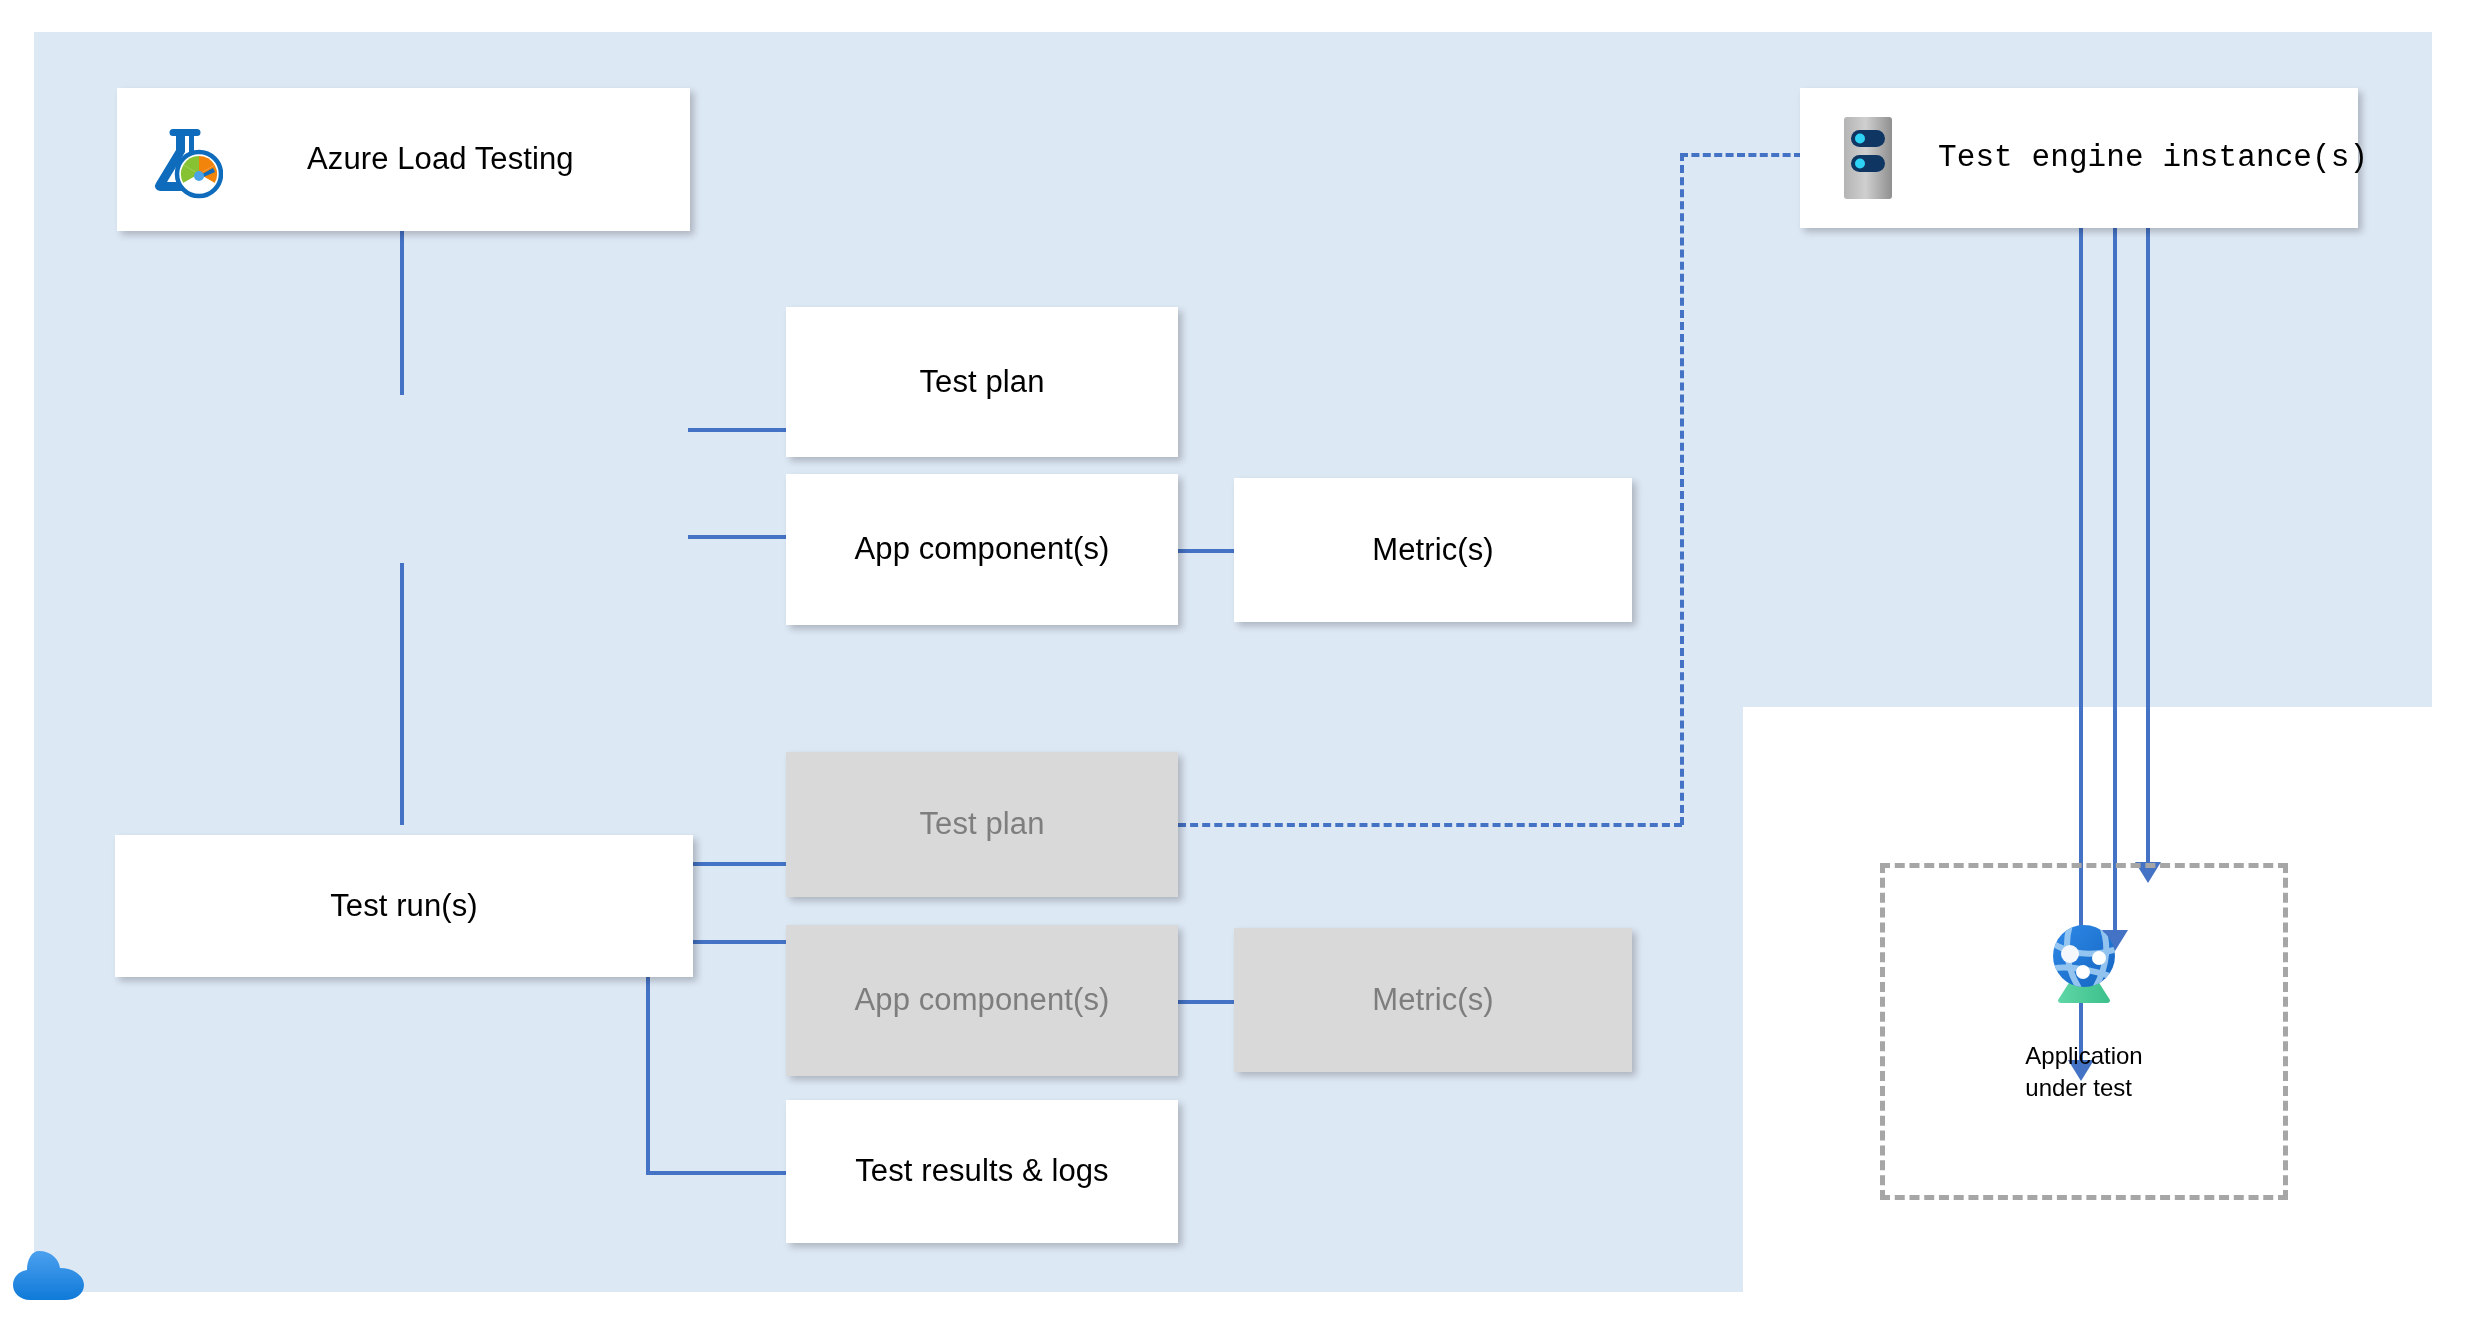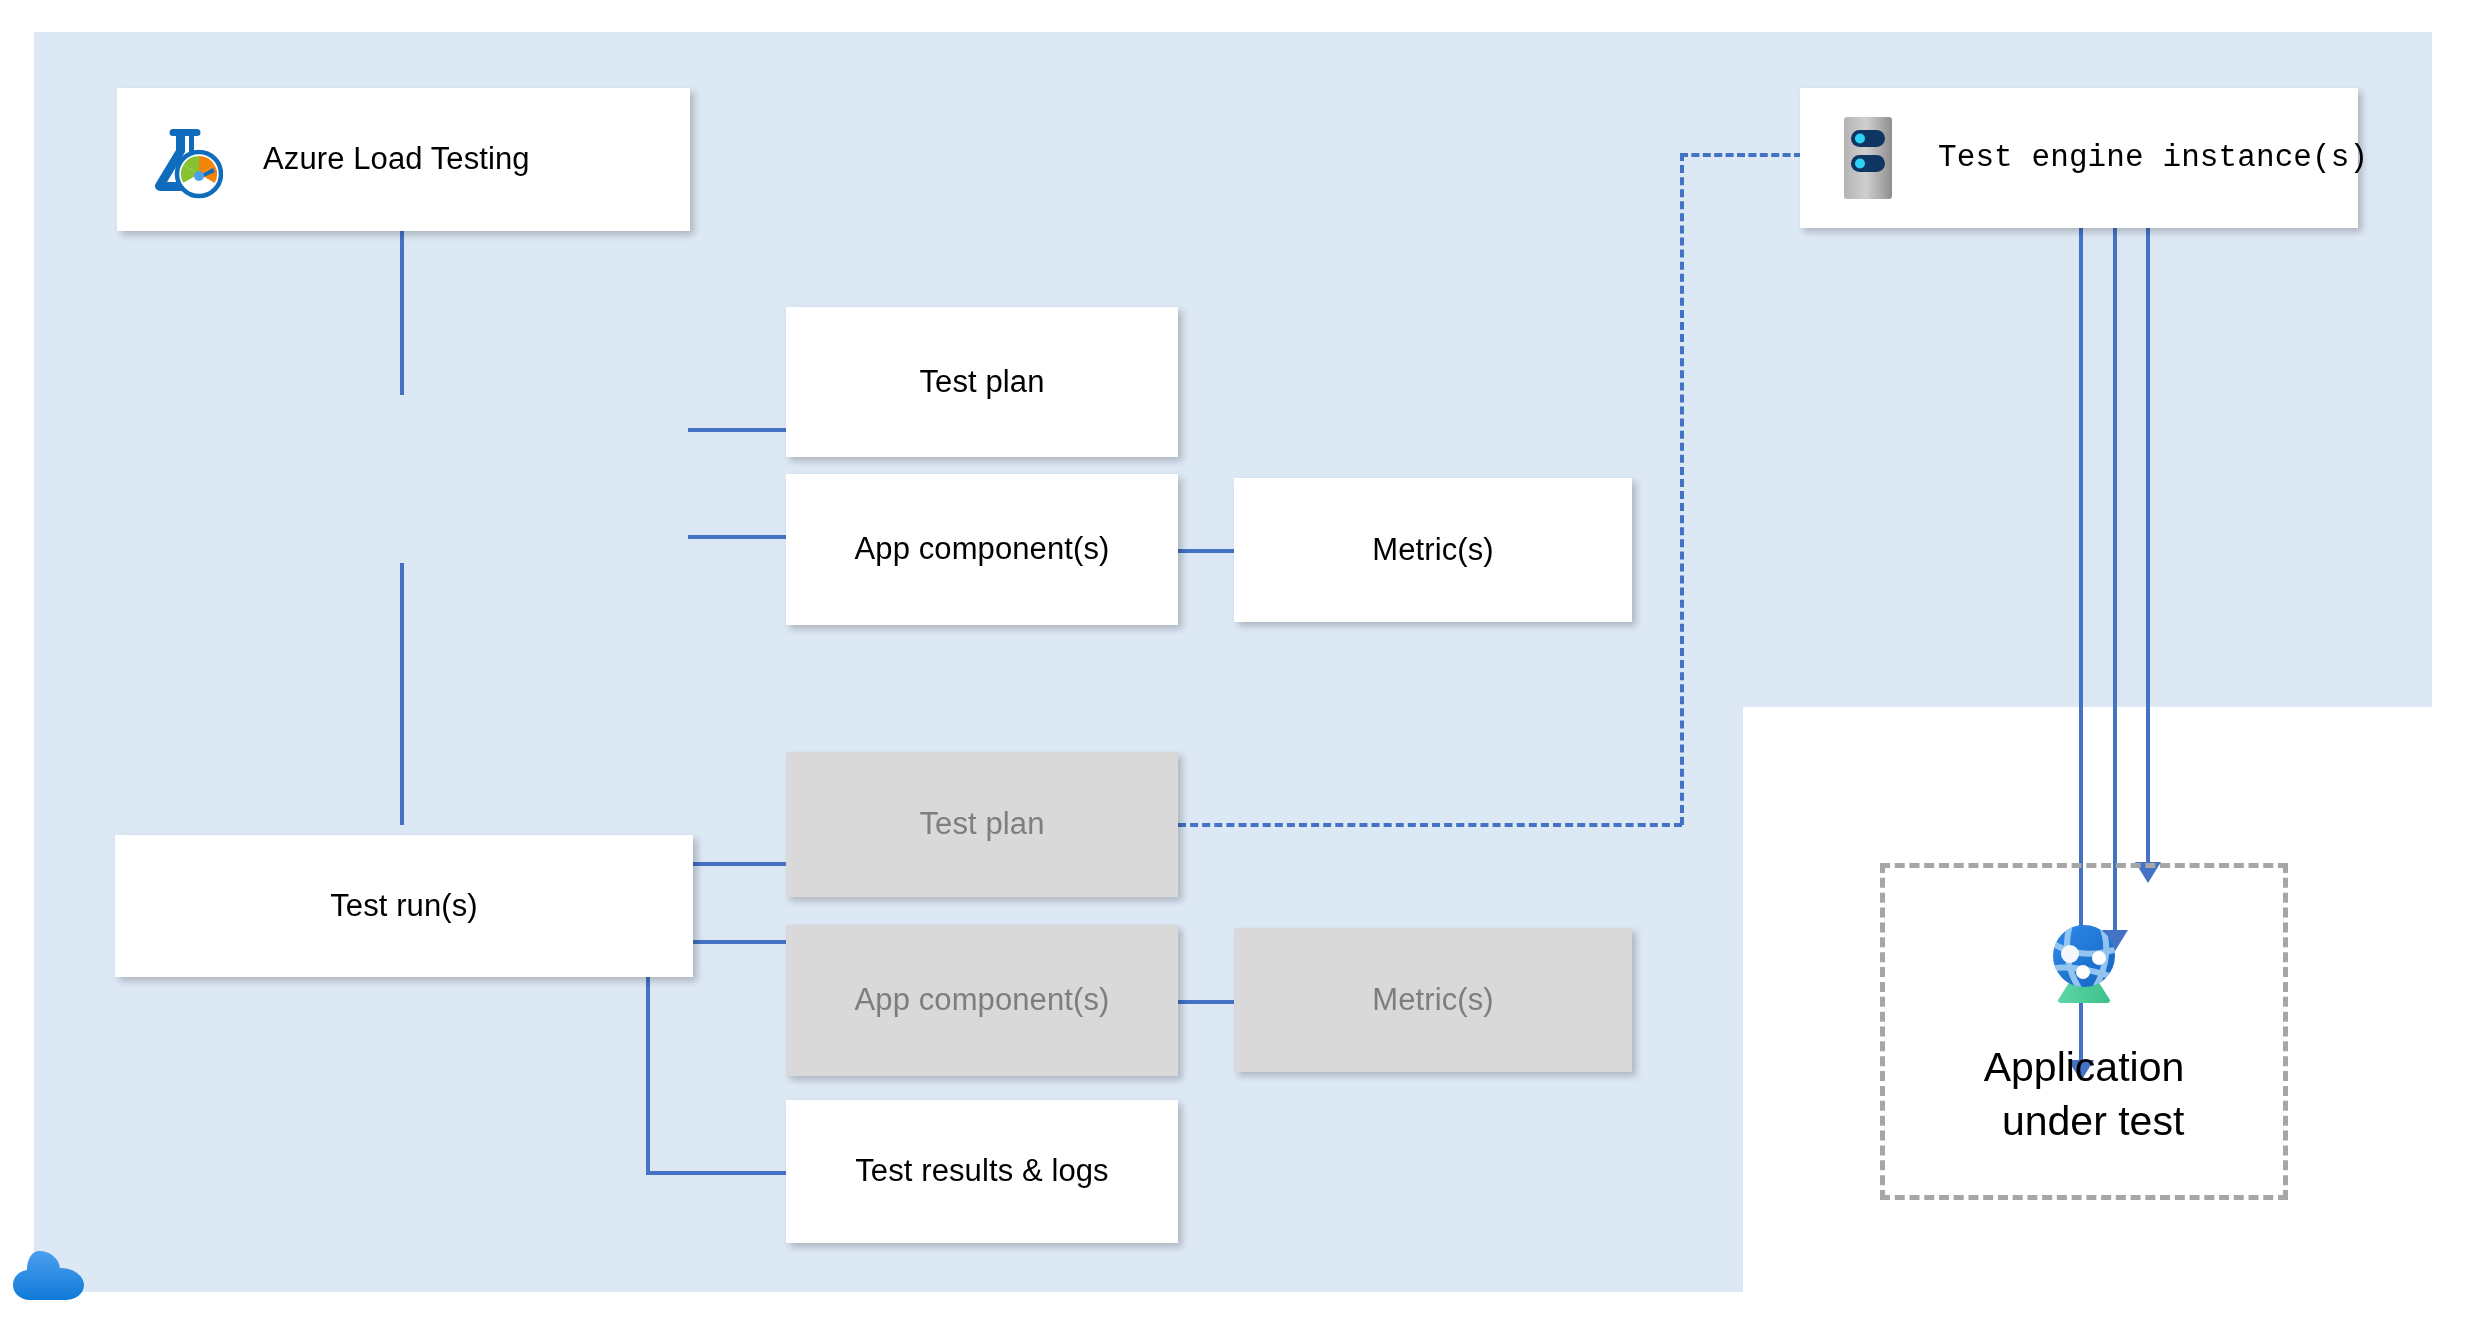--- a/index.html
+++ b/index.html
@@ -98,22 +98,22 @@
     width: 100%; height: 100%;
     display: flex;
     flex-direction: column;
     align-items: center;
     justify-content: flex-start;
     padding-top: 46px;
     box-sizing: border-box;
   }
   #aut-caption {
     margin-top: 30px;
-    text-align: right;
-    font-size: 41px;
+    text-align: left;
+    font-size: 24px;
     line-height: 1.32;
     color: #000;
     white-space: pre-line;
   }
 
   
   .icon-slot {
     display: inline-flex;
     align-items: center;
     justify-content: center;
@@ -156,21 +156,21 @@
 
   <div class="ln v" style="left:2079px; top:228px; height:838px;"></div>
   <div class="arrow-head" style="left:2068px; top:1060px;"></div>
 
   <div class="ln v" style="left:2113px; top:228px; height:708px;"></div>
   <div class="arrow-head" style="left:2102px; top:930px;"></div>
 
   <div class="ln v" style="left:2146px; top:228px; height:640px;"></div>
   <div class="arrow-head" style="left:2135px; top:862px;"></div>
 
-  <div class="node with-icon" style="left:117px; top:88px; width:573px; height:143px; padding-left:32px;">
+  <div class="node with-icon" style="left:117px; top:88px; width:573px; height:143px; padding-left:32px;gap:44px;">
     <span class="icon-slot">
       <svg width="74" height="78" viewBox="0 0 74 78" aria-hidden="true">
 
         <path d="M24 8 h24 a3 3 0 0 1 0 7 h-3 v14 l20 33 a5 5 0 0 1 -4 8 h-12 l-5 -9 h14 l-18 -30 v-16 h-4 v16 l-18 30 h22 l4 9 h-33 a5 5 0 0 1 -4 -8 l20 -33 v-14 h-3 a3 3 0 0 1 0 -7 z" fill="#0f6cbd"></path>
 
         <circle cx="50" cy="53" r="22" fill="#ffffff"></circle>
         <circle cx="50" cy="53" r="22" fill="none" stroke="#0f6cbd" stroke-width="4.5"></circle>
 
         <path d="M50 53 L50 35 A18 18 0 0 1 65.6 44 Z" fill="#f2840b"></path>
         <path d="M50 53 L65.6 44 A18 18 0 0 1 65.6 62 Z" fill="#f2840b"></path>

